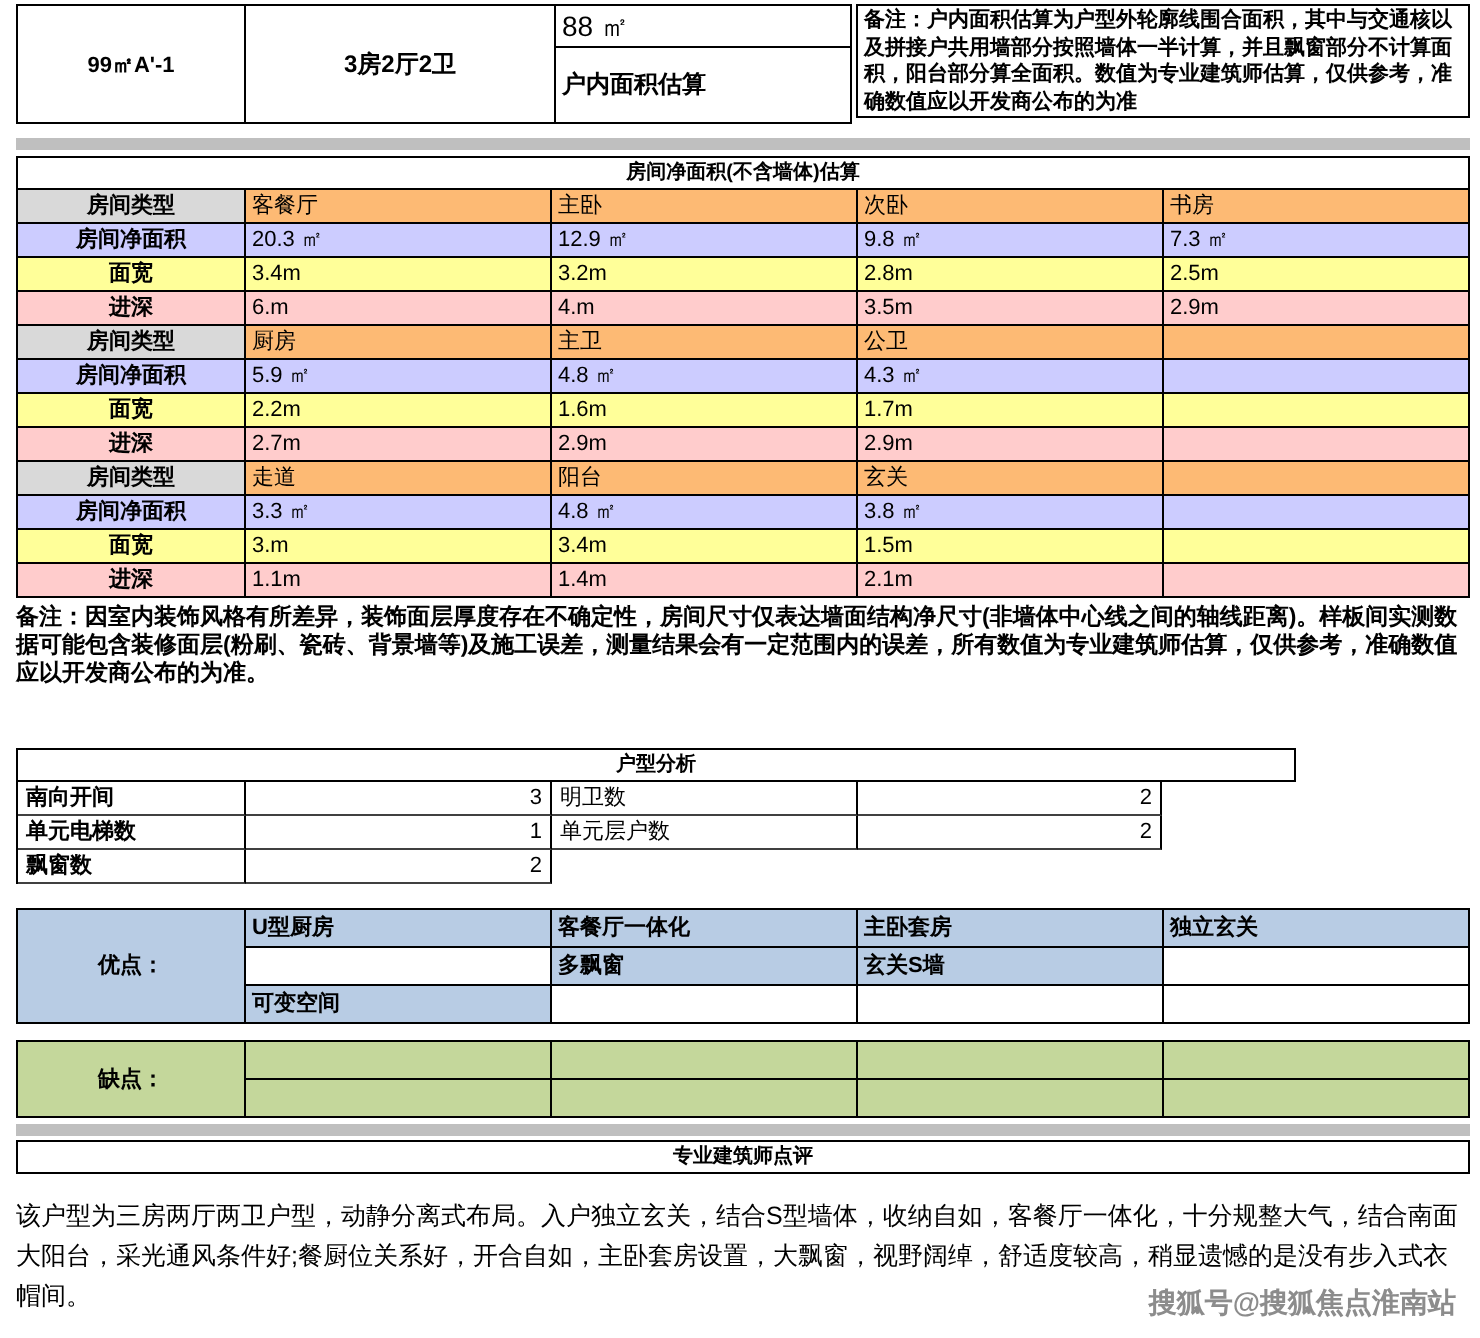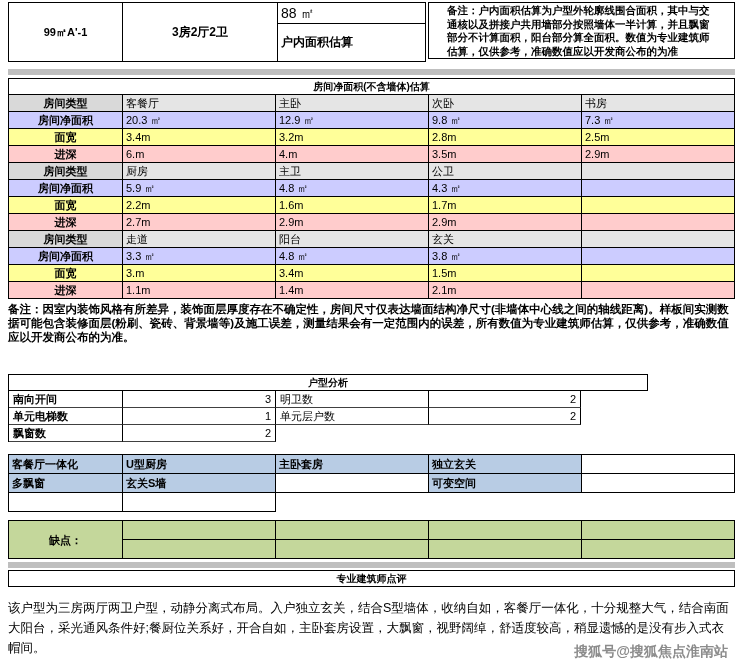--- a/index.html
+++ b/index.html
@@ -9,33 +9,33 @@
   .abs{position:absolute}
 
   
   .top-table{left:8px;top:2px;width:418px;height:60px;border:1px solid #000;display:flex;background:#fff}
   .tt-a{width:114px;border-right:1px solid #000;display:flex;align-items:center;justify-content:center;font-weight:bold;font-size:11px}
   .tt-b{width:155px;border-right:1px solid #000;display:flex;align-items:center;justify-content:center;font-weight:bold;font-size:12px}
   .tt-c{flex:1;display:flex;flex-direction:column}
   .tt-c1{height:21px;border-bottom:1px solid #000;font-size:14px;padding:2px 3px}
   .tt-c2{flex:1;display:flex;align-items:center;padding-left:3px;font-weight:bold;font-size:12px}
   .remark-box{left:428px;top:2px;width:307px;height:57px;border:1px solid #000;background:#fff;
-              font-size:10.5px;line-height:13.5px;font-weight:bold;padding:1px 18px;overflow:hidden}
+              font-size:10.5px;line-height:13.5px;font-weight:bold;padding:1px 3px;overflow:hidden}
 
   .band{left:8px;width:727px;height:6px;background:var(--separator-gray,#BFBFBF)}
   .band1{top:69px}.band2{top:562px}
 
   
   .tbl-title{border:1px solid #000;height:17px;line-height:15px;text-align:center;font-weight:bold;font-size:10px;background:#fff}
 
   
   .room-table{left:8px;top:78px;width:727px}
   .rrow{display:flex;border-left:1px solid #000}
   .rrow .c{height:17px;line-height:16px;font-size:11px;padding:0 3px;
-           border-right:1px solid #000;border-bottom:1px solid #000;overflow:hidden;white-space:nowrap;background:#e5e5e5}
+           border-right:1px solid #000;border-bottom:1px solid #000;overflow:hidden;white-space:nowrap;background:#fdba74}
   .rrow .lc{width:114px;text-align:center;font-weight:bold}
   .rrow .dc{width:153px}
   .r-type .lc{background:var(--label-gray,#D9D9D9)}
   .r-area .c{background:var(--area-row,#CCCCFF)}
   .r-width .c{background:var(--width-row,#FFFF99)}
   .r-depth .c{background:var(--depth-row,#FFCCCC)}
 
   .room-note{left:8px;top:302px;width:727px;font-size:11.5px;line-height:14px;font-weight:bold}
 
   
@@ -189,22 +189,23 @@
     <div class="c a-l2">单元层户数</div>
     <div class="c a-v2">2</div>
   </div>
   <div class="arow">
     <div class="c a-l1">飘窗数</div>
     <div class="c a-v1">2</div>
   </div>
 </div>
 
 <div class="abs pc-grid pros">
+  <div class="pc plabel">优点：</div>
+  <div class="pc filled">U型厨房</div>
   <div class="pc filled">客餐厅一体化</div>
-  <div class="pc filled">U型厨房</div>
   <div class="pc filled">主卧套房</div>
   <div class="pc filled">独立玄关</div>
   <div class="pc"></div>
   <div class="pc filled">多飘窗</div>
   <div class="pc filled">玄关S墙</div>
   <div class="pc"></div>
   <div class="pc filled">可变空间</div>
   <div class="pc"></div>
   <div class="pc"></div>
   <div class="pc"></div>

